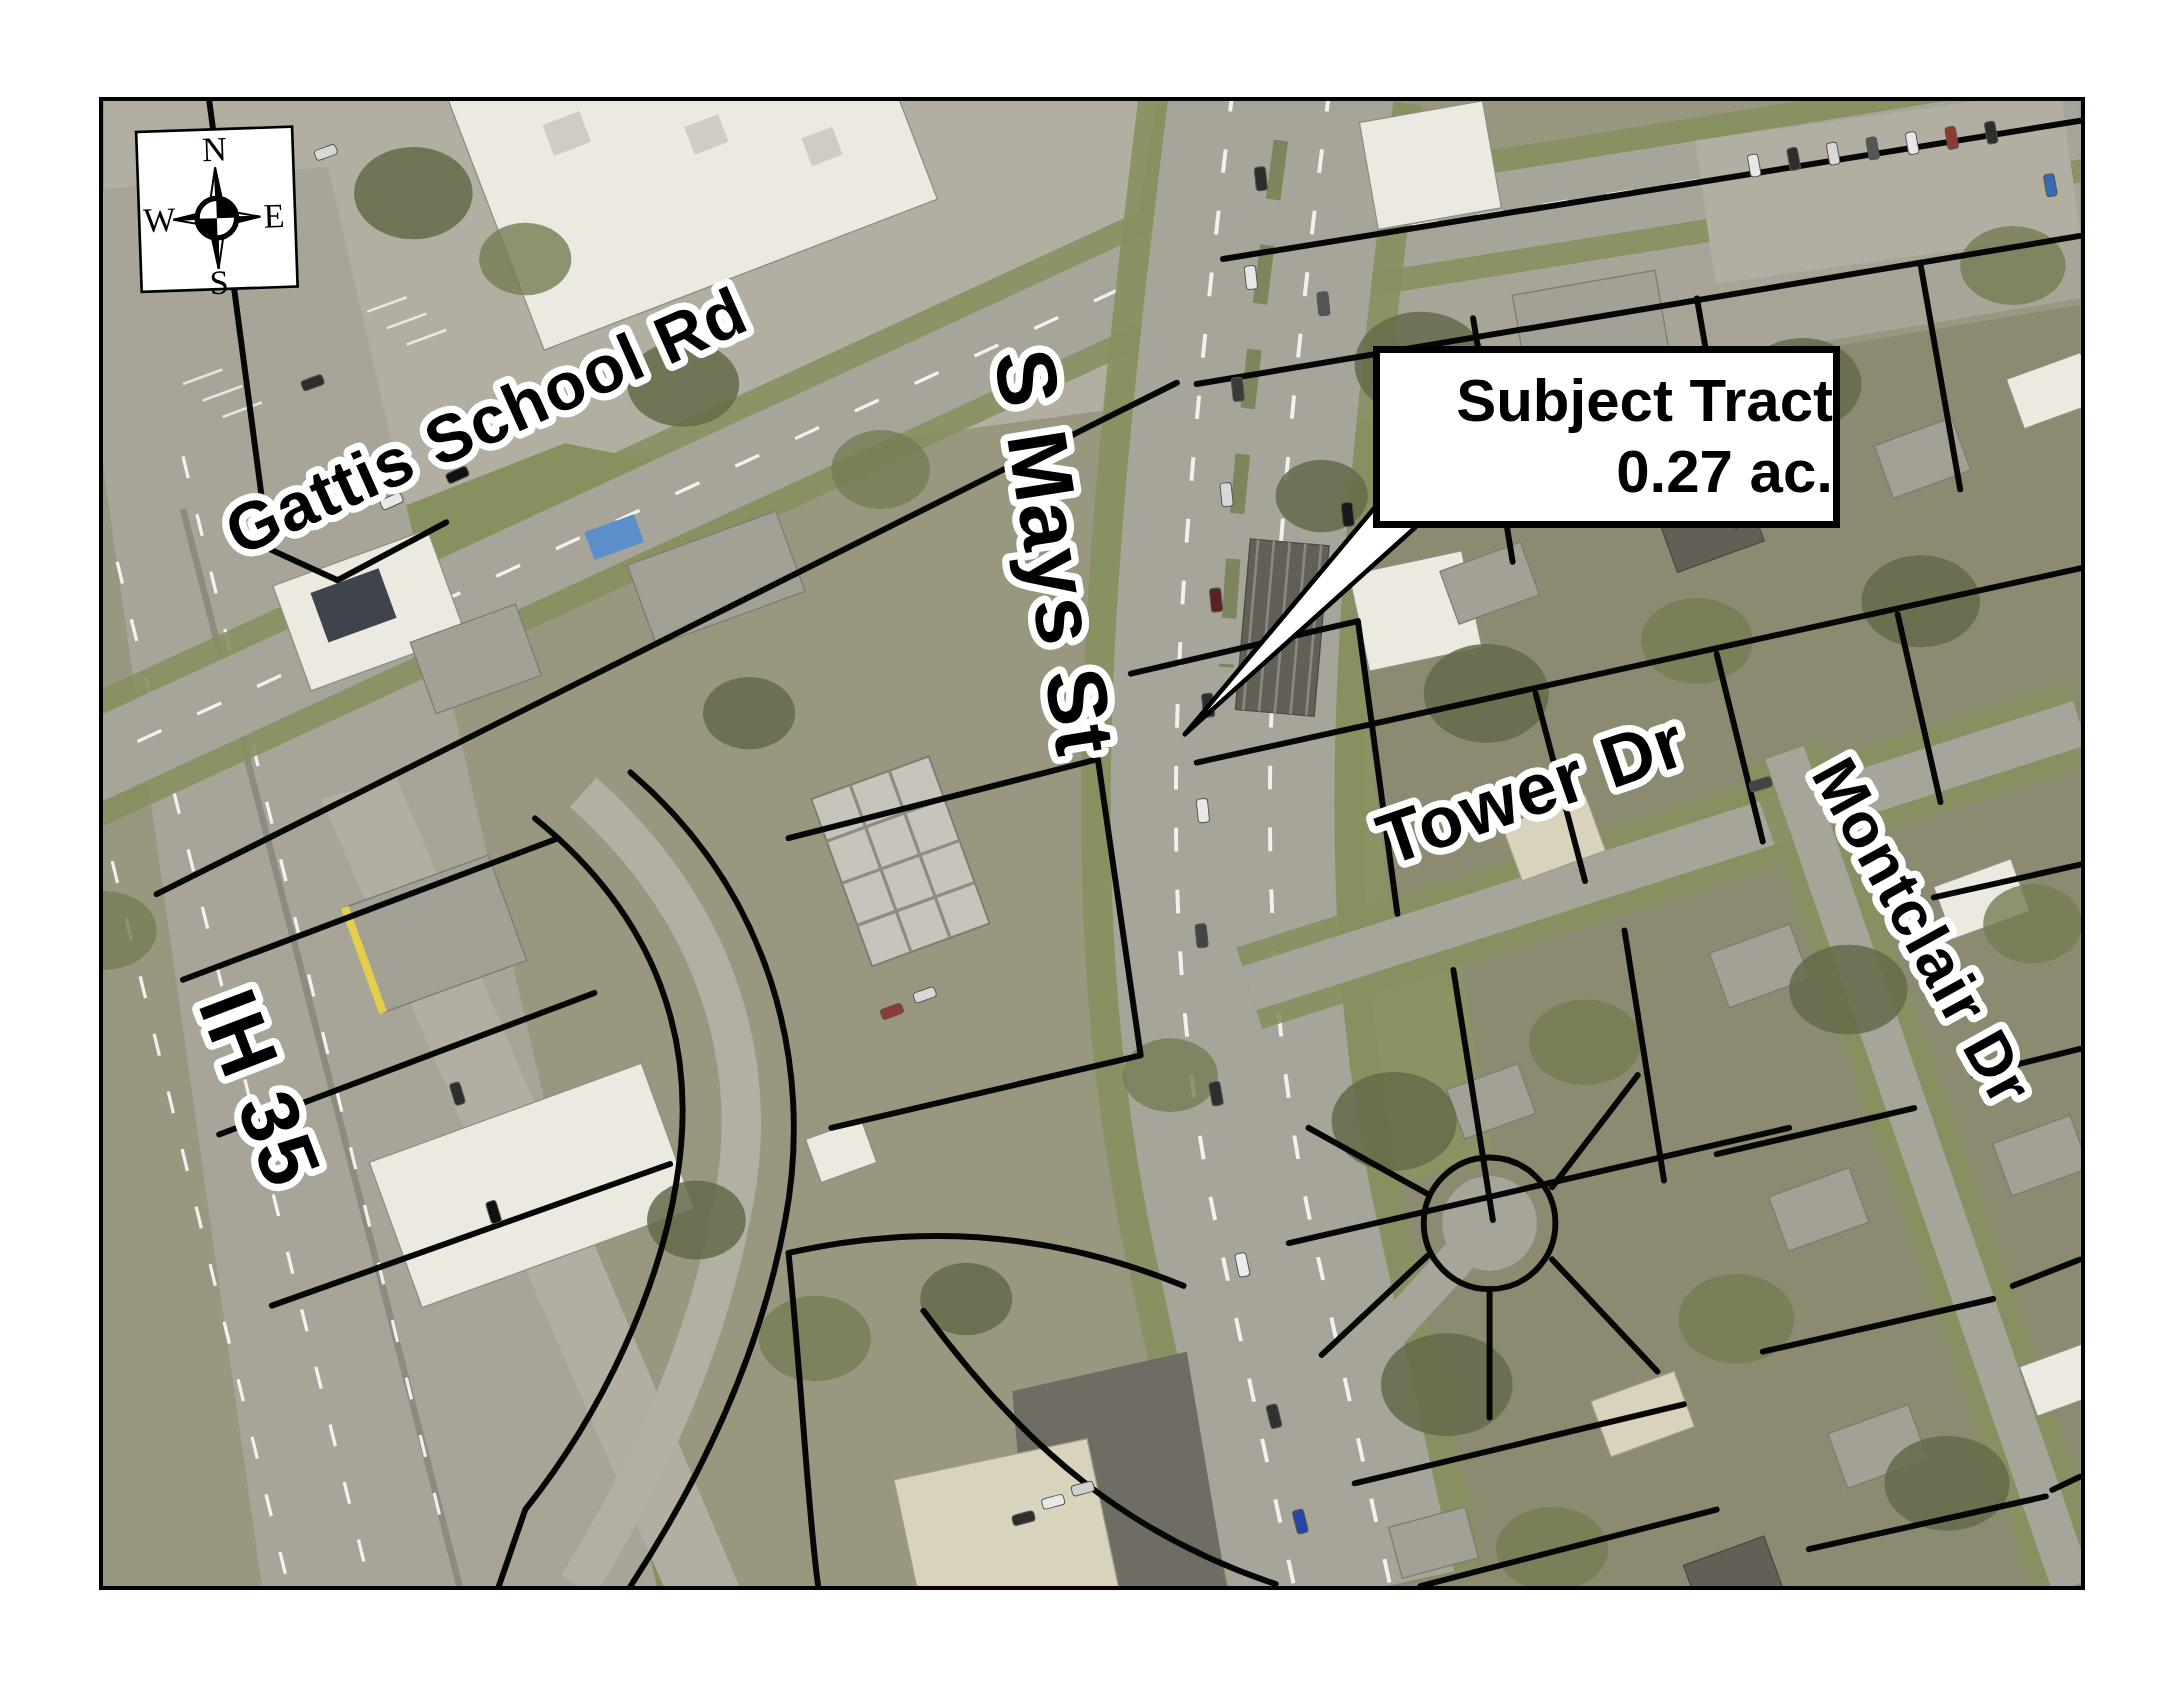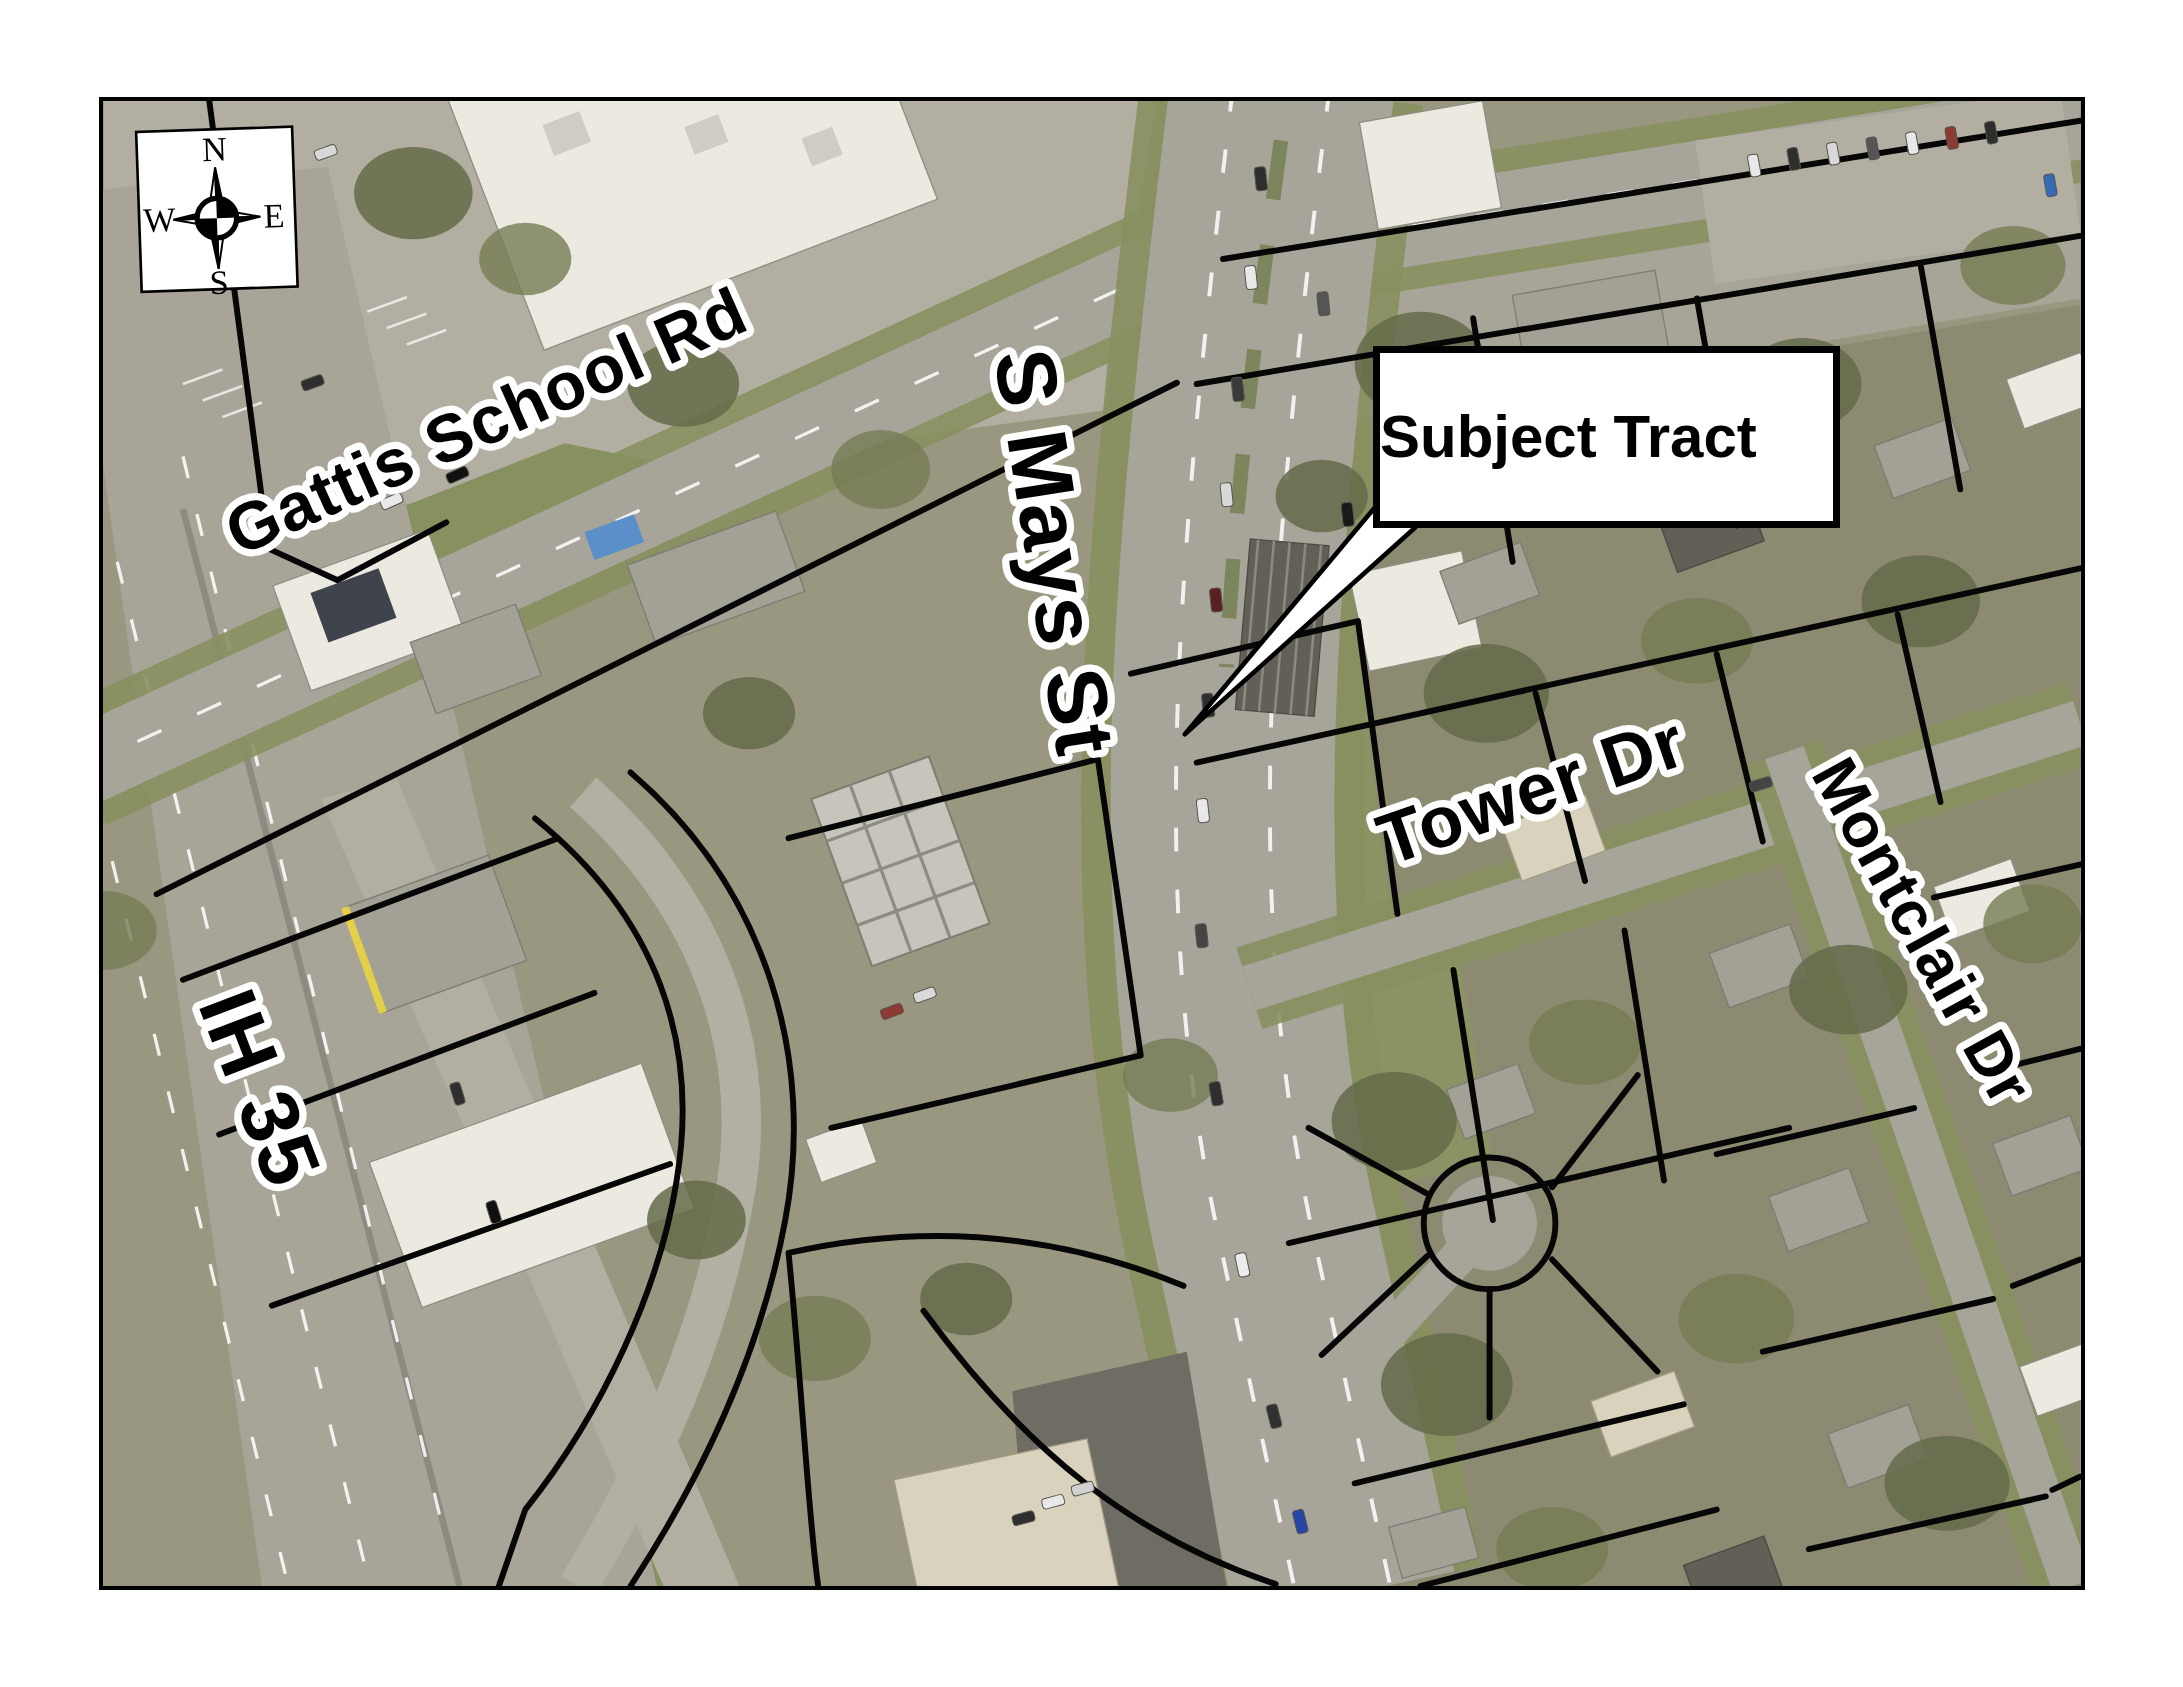--- a/index.html
+++ b/index.html
@@ -47,21 +47,21 @@
   }
   .compass-letter{
     font-family:"Liberation Serif", serif;
     font-size:52px;fill:#000;text-anchor:middle;
   }
   .callout{
     position:absolute;left:1270px;top:245px;width:467px;height:182px;
     background:var(--callout_bg,#ffffff);
     border:7.3px solid var(--callout_border,#000000);
     box-sizing:border-box;
-    display:flex;flex-direction:column;justify-content:center;align-items:flex-start;
+    display:flex;flex-direction:column;justify-content:center;align-items:flex-end;
     z-index:5;
   }
   .callout .line{
     font-weight:bold;font-size:60px;line-height:1.18;color:#000;
     white-space:nowrap;
   }
 </style>
 </head>
 <body>
 
@@ -337,15 +337,16 @@
       <path d="M 118,135 L 118,165 A 30,30 0 0 1 88,135 Z" fill="#000"></path>
       <text class="compass-letter" x="118" y="48">N</text>
       <text class="compass-letter" x="205" y="152">E</text>
       <text class="compass-letter" x="118" y="250">S</text>
       <text class="compass-letter" x="31" y="152">W</text>
     </g>
   </svg>
 
   <div class="callout">
     <div class="line">Subject Tract</div>
+    <div class="line">0.27 ac.</div>
   </div>
 </div>
 
 
 </body></html>

